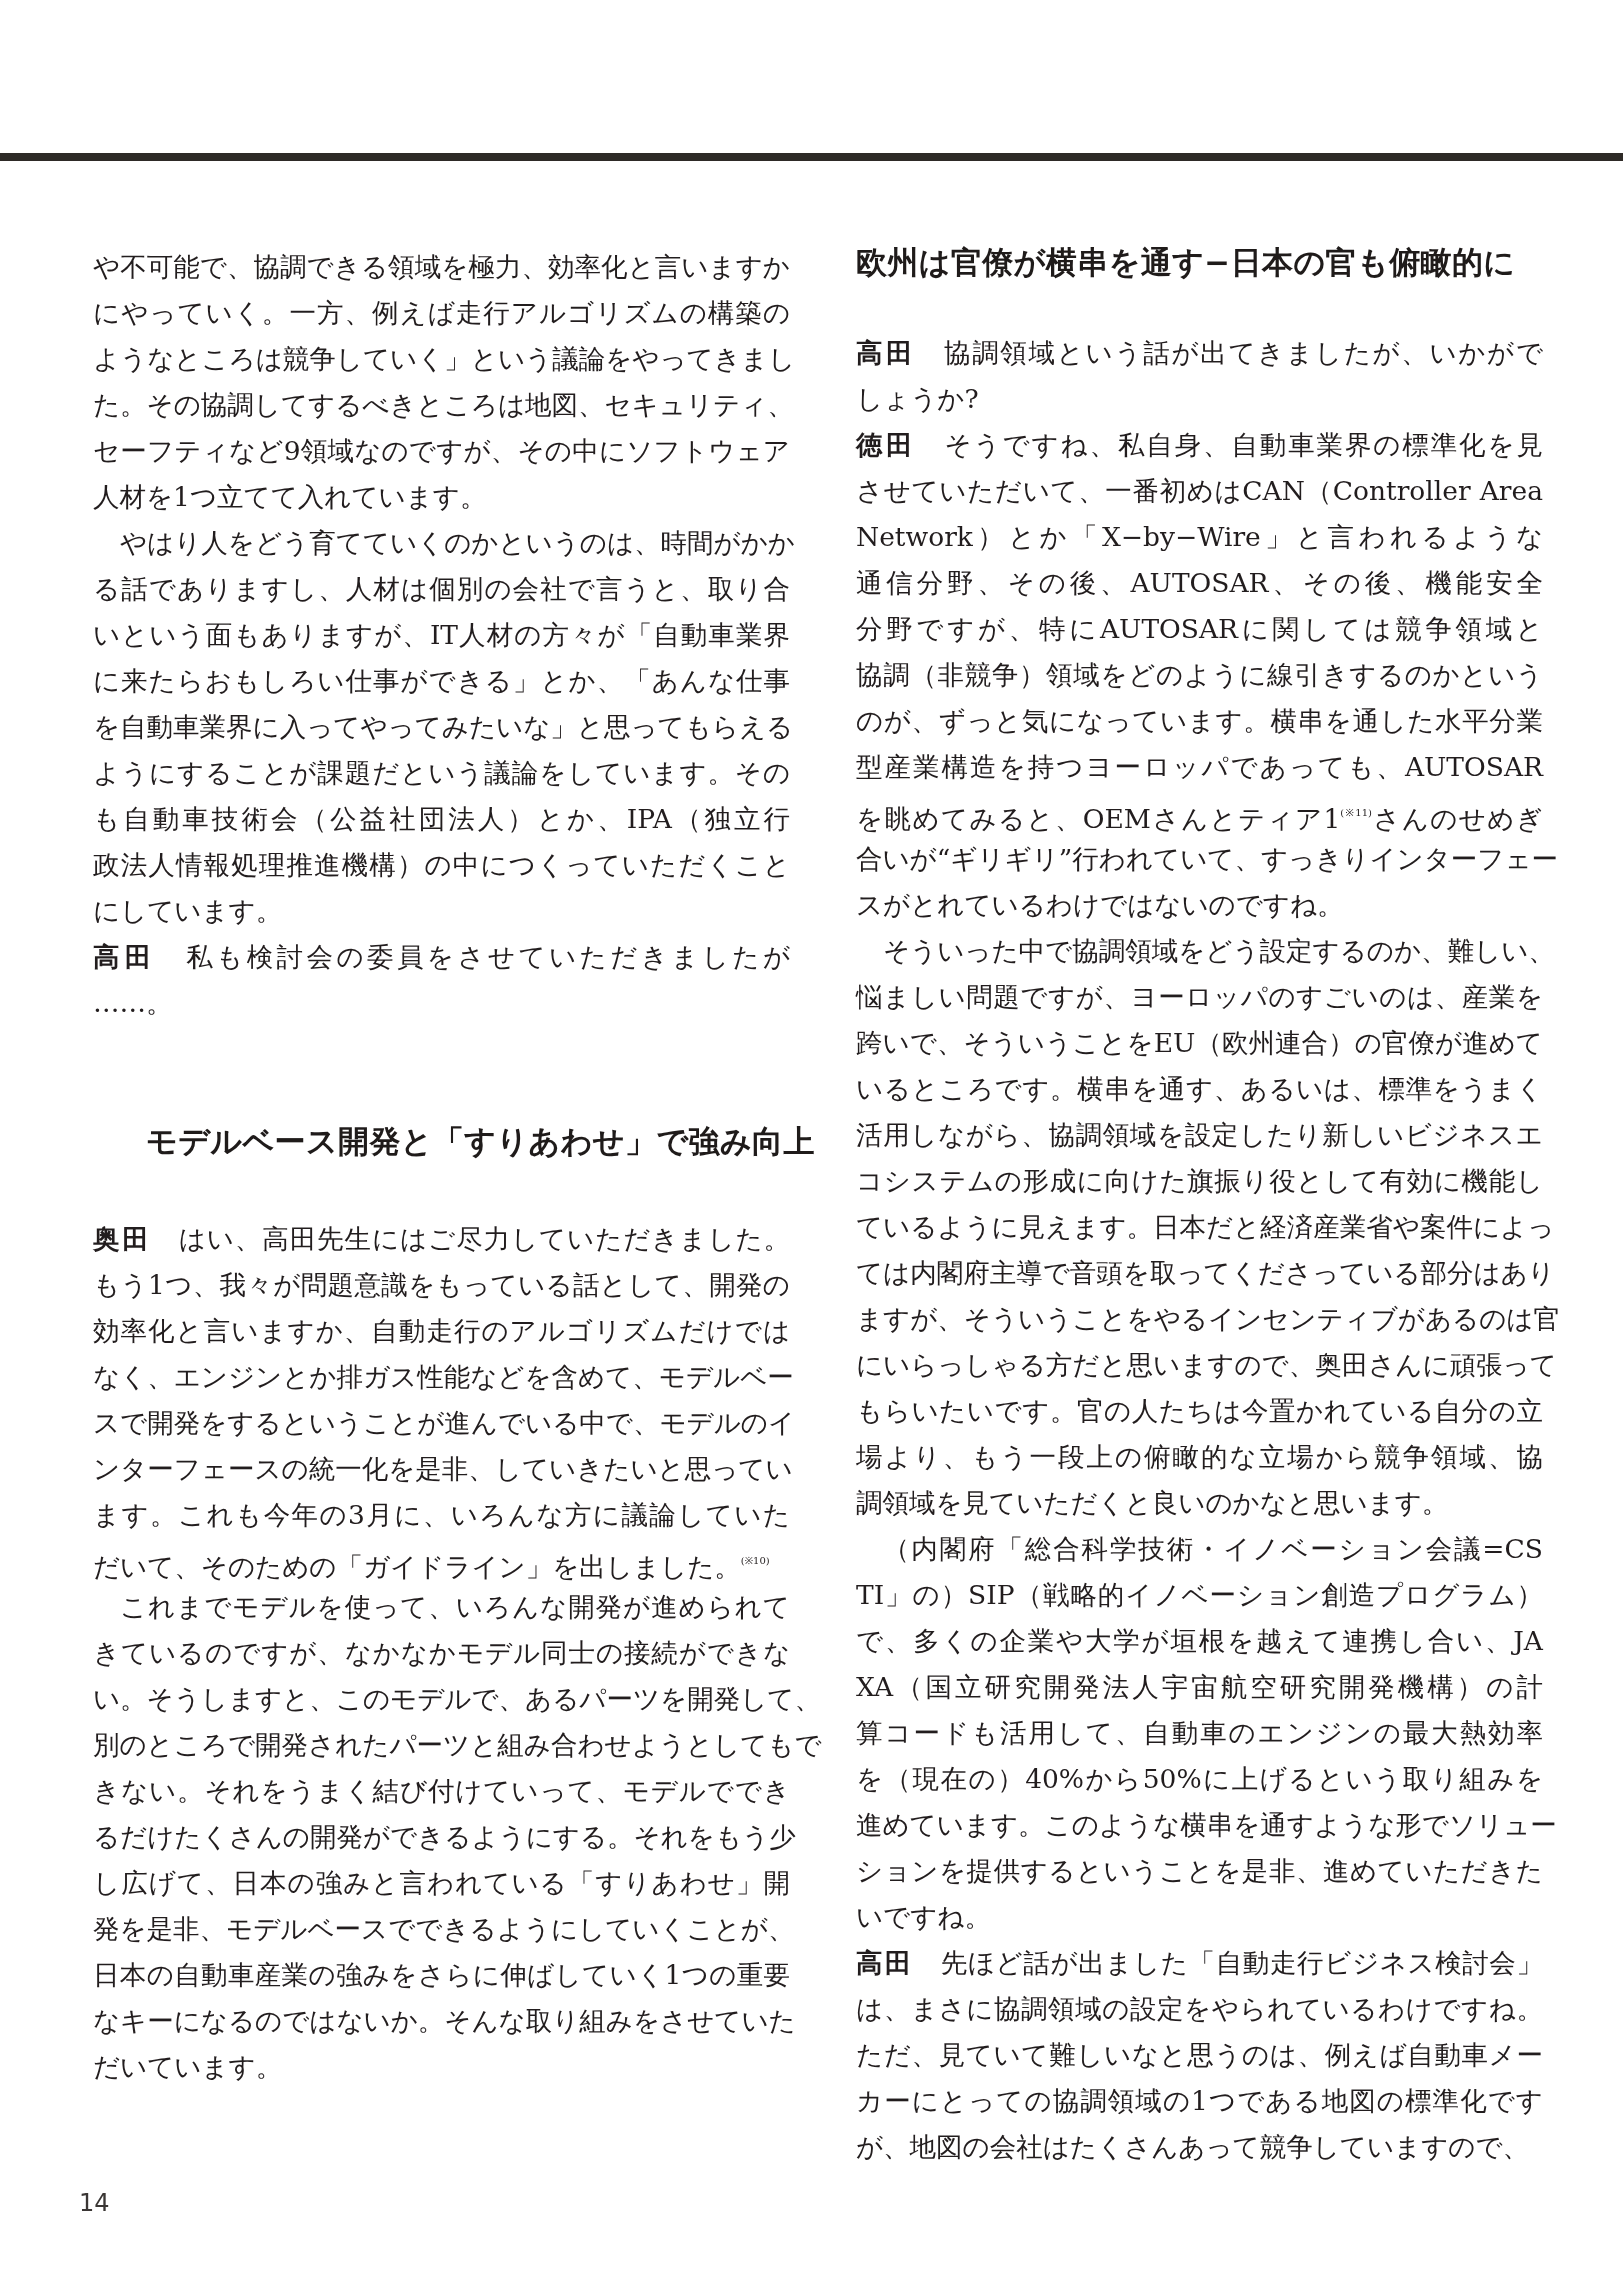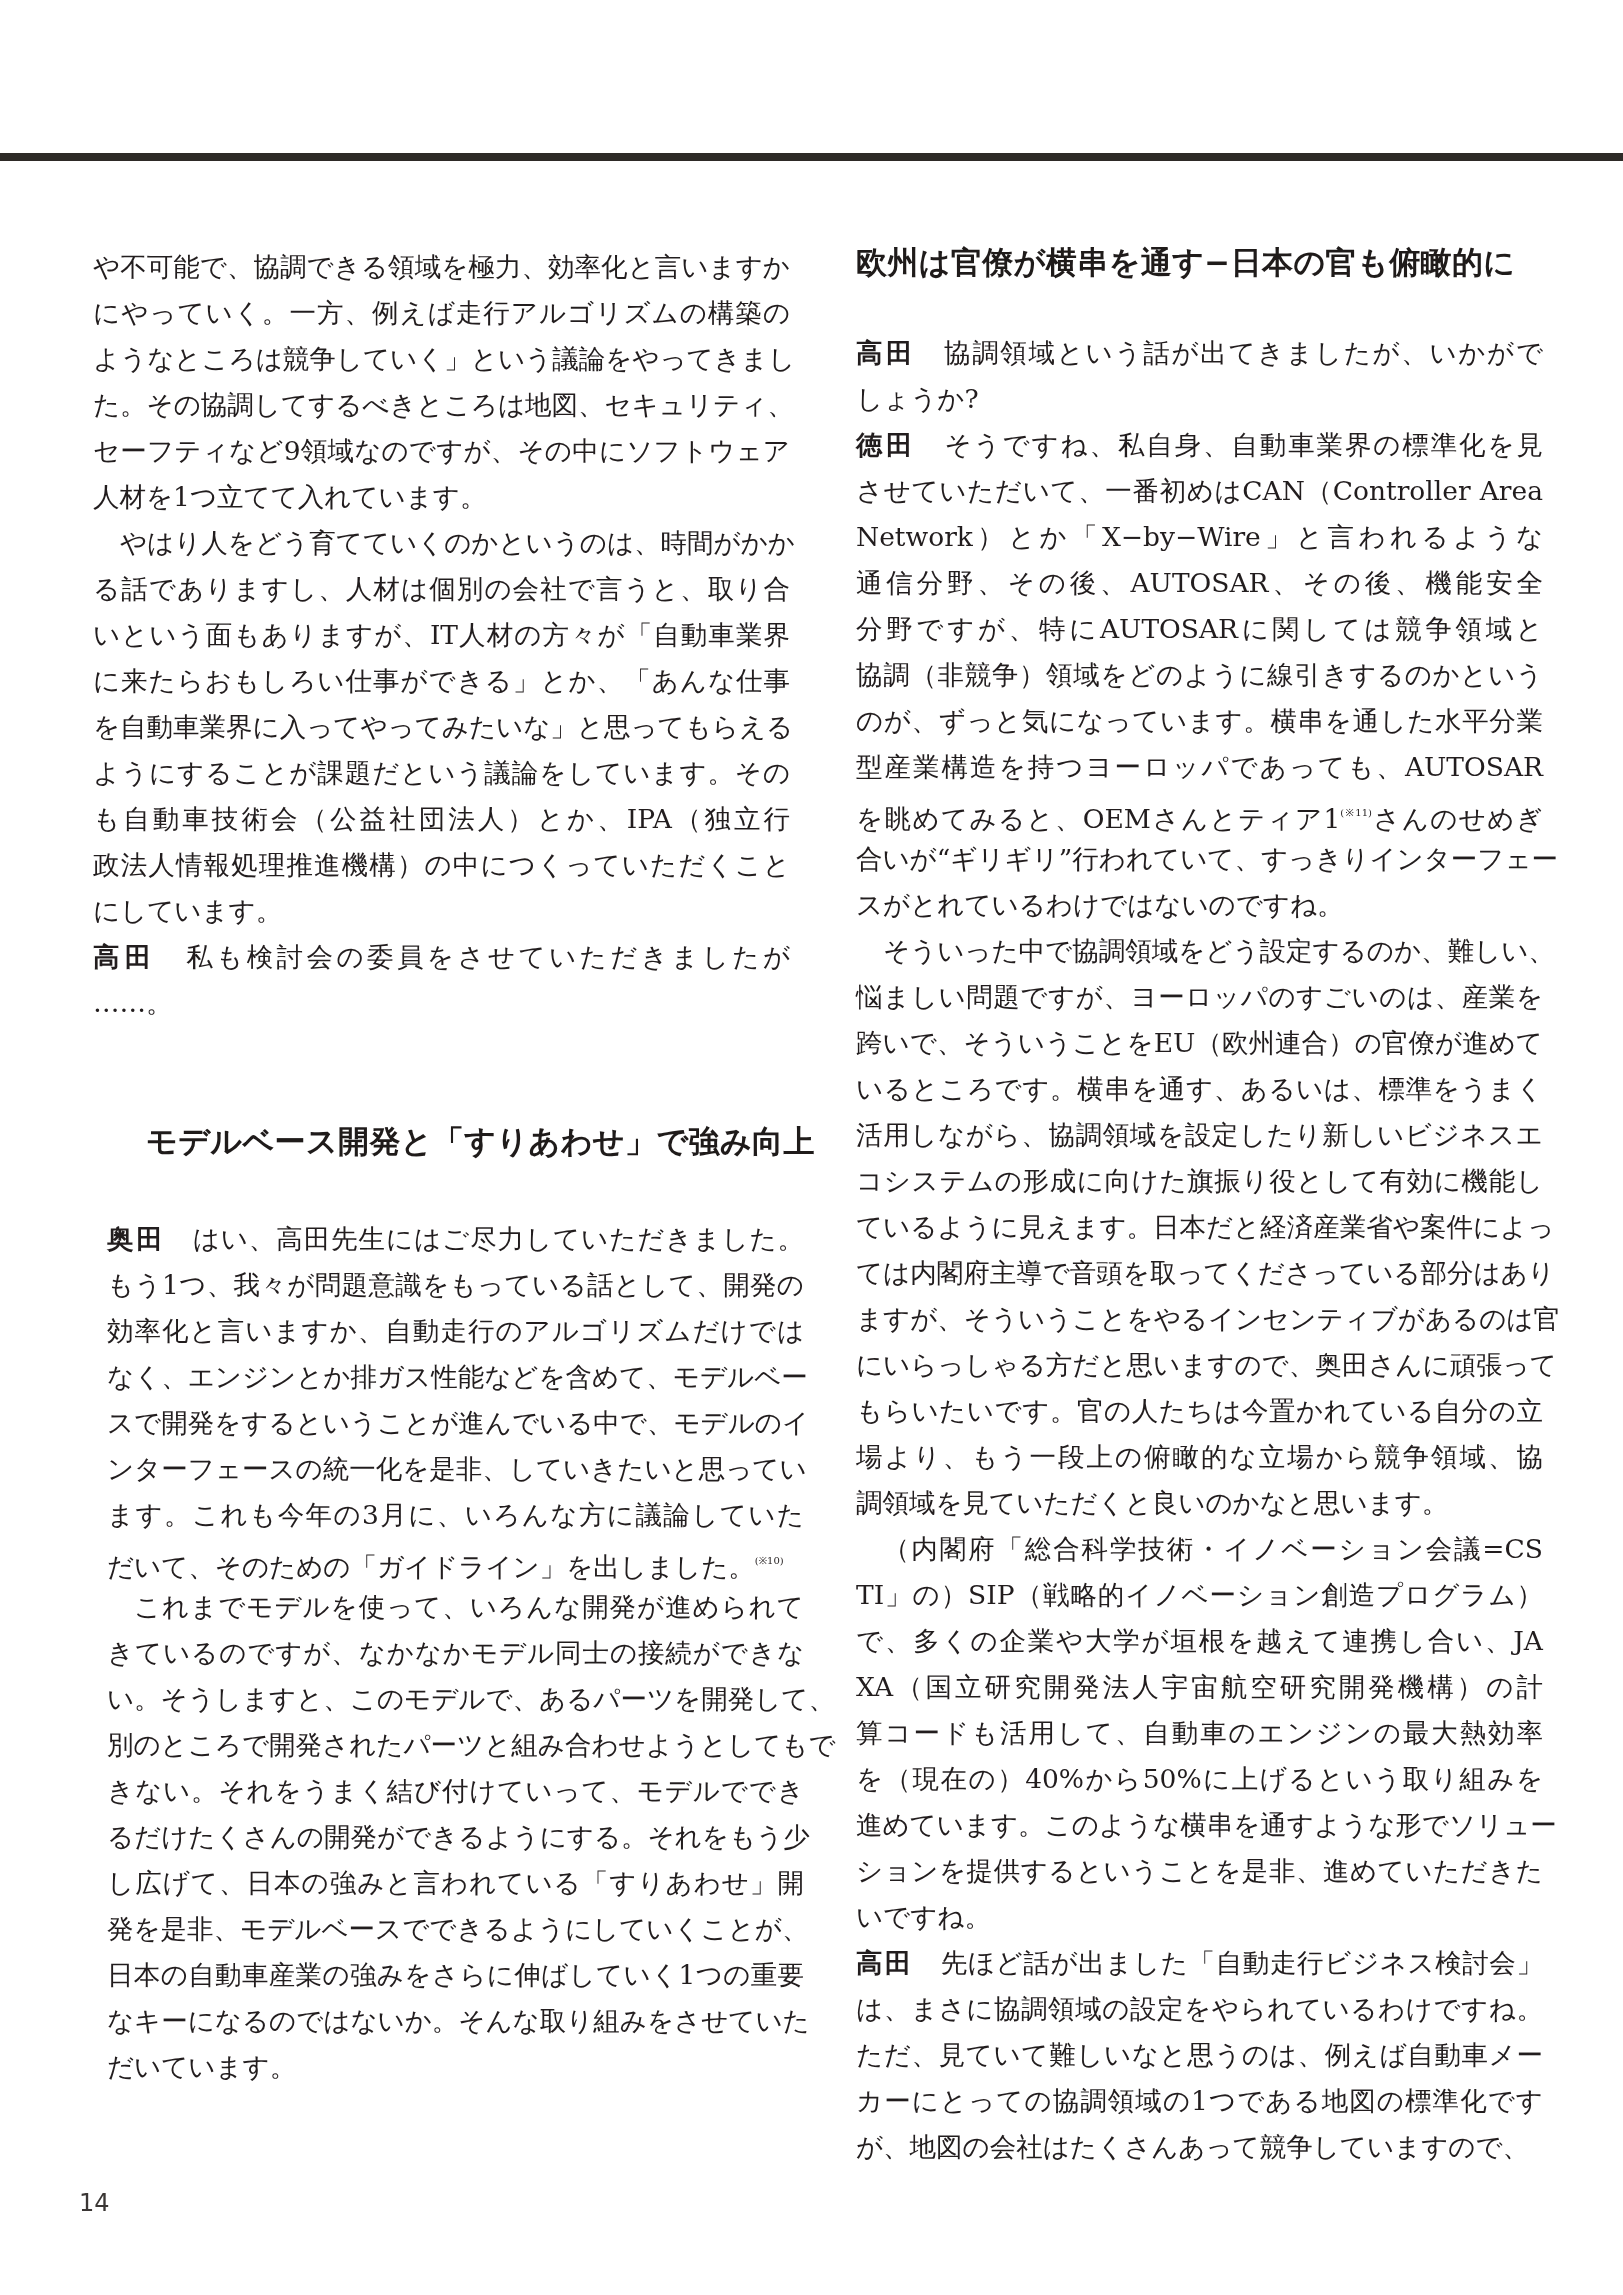--- a/index.html
+++ b/index.html
@@ -56,21 +56,21 @@
       <div class="tline">ようにすることが課題だという議論をしています。その</div>
       <div class="tline">も自動車技術会（公益社団法人）とか、IPA（独立行</div>
       <div class="tline">政法人情報処理推進機構）の中につくっていただくこと</div>
       <div class="tline end">にしています。</div>
       <div class="tline"><span class="speaker">高田</span>　私も検討会の委員をさせていただきましたが</div>
       <div class="tline end">……。</div>
     </div>
 
   <div class="heading" style="left:106px;top:1121px;margin-left:40px;">モデルベース開発と「すりあわせ」で強み向上</div>
 
-  <div class="col" style="left:107px;top:1216px;width:697px;">
+  <div class="col" style="left:93px;top:1216px;width:697px;">
       <div class="tline"><span class="speaker">奥田</span>　はい、高田先生にはご尽力していただきました。</div>
       <div class="tline">もう1つ、我々が問題意識をもっている話として、開発の</div>
       <div class="tline">効率化と言いますか、自動走行のアルゴリズムだけでは</div>
       <div class="tline">なく、エンジンとか排ガス性能などを含めて、モデルベー</div>
       <div class="tline">スで開発をするということが進んでいる中で、モデルのイ</div>
       <div class="tline">ンターフェースの統一化を是非、していきたいと思ってい</div>
       <div class="tline">ます。これも今年の3月に、いろんな方に議論していた</div>
       <div class="tline end">だいて、そのための「ガイドライン」を出しました。<sup class="ref">(※10)</sup></div>
       <div class="tline ind">これまでモデルを使って、いろんな開発が進められて</div>
       <div class="tline">きているのですが、なかなかモデル同士の接続ができな</div>

